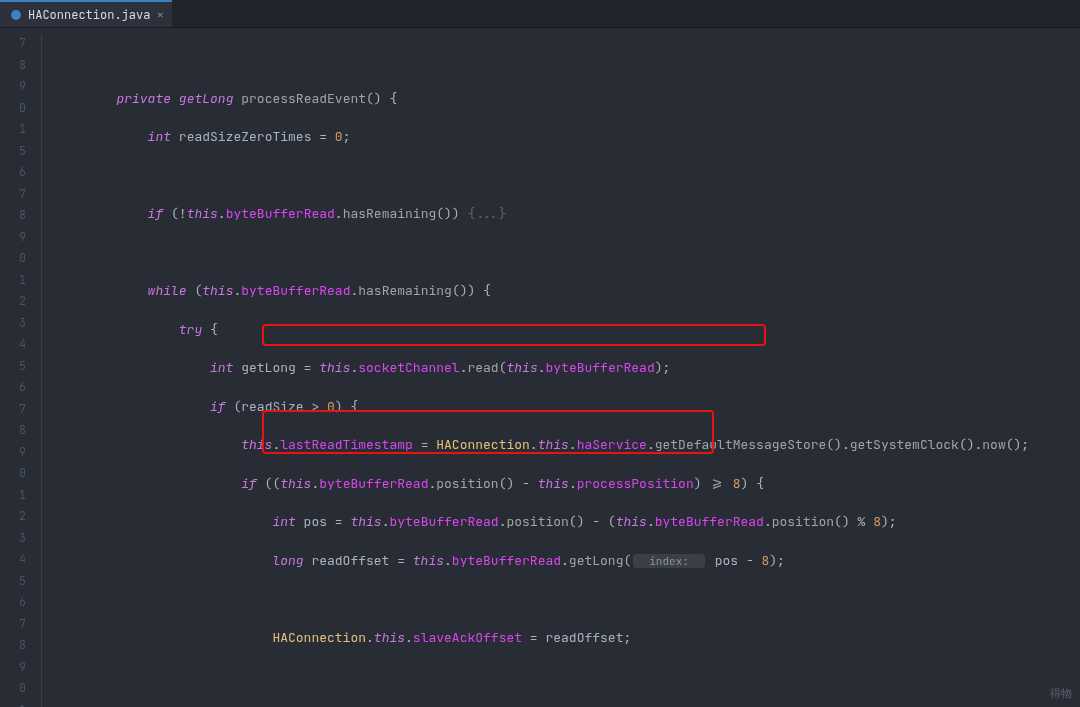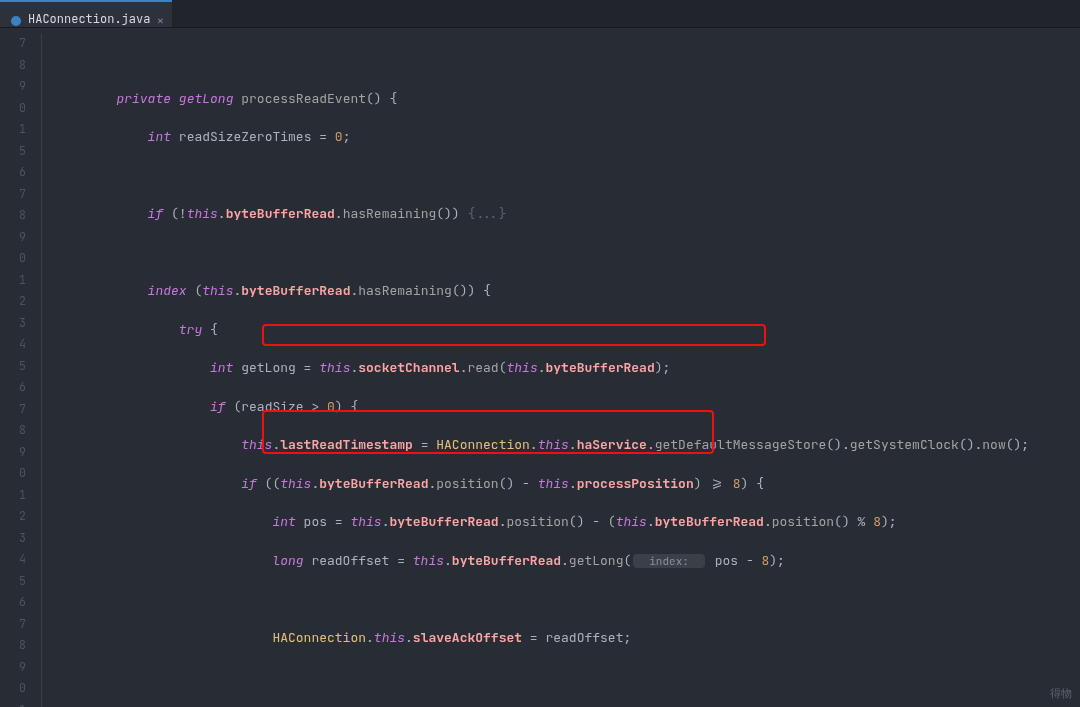--- a/index.html
+++ b/index.html
@@ -13,21 +13,21 @@
   }
   .tab-bar {
     height:28px;
     background:#21252b;
     display:flex;
     align-items:stretch;
     border-bottom:1px solid #181a1f;
   }
   .tab {
     display:flex;
-    align-items:flex-end;
+    align-items:center;
     padding:0 8px 0 10px;
     background:#2c313c;
     color:#d7dae0;
     font-size:12px;
     gap:6px;
     position:relative;
     border-top:2px solid #3b82c4;
   }
   .tab-icon { width:12px;height:12px; }
   .tab-close { opacity:.5;font-size:13px;line-height:1; }
@@ -69,21 +69,21 @@
   .line {
     height:21.5px;
     line-height:21.5px;
     position:relative;
   }
   
   .kw  { color:#c678dd; font-style:italic; }
   .ty  { color:#c678dd; font-style:italic; }
   .th  { color:#c678dd; font-style:italic; }
   .mthd{ color:#a3a3a3; }
-  .fld { color:#fca5a5;font-weight:bold; }
+  .fld { color:#d946ef; }
   .cls { color:#e5c07b; }
   .num { color:#d19a66; }
   .id  { color:#abb2bf; }
   .pn  { color:#abb2bf; }
   .fold { color:#5c6370; }
   .hint {
     background:#3b4048;
     color:#8a919e;
     border-radius:4px;
     padding:0 16px;
@@ -154,21 +154,21 @@
     <div class="fold-line"></div>
   </div>
 
   <div class="code">
 <div class="line"></div>
 <div class="line">        <span class="kw">private</span> <span class="ty">getLong</span> <span class="mthd">processReadEvent</span><span class="pn">() {</span></div>
 <div class="line">            <span class="ty">int</span> <span class="id">readSizeZeroTimes = </span><span class="num">0</span><span class="pn">;</span></div>
 <div class="line"></div>
 <div class="line">            <span class="kw">if</span><span class="pn"> (!</span><span class="th">this</span><span class="pn">.</span><span class="fld">byteBufferRead</span><span class="pn">.</span><span class="mthd">hasRemaining</span><span class="pn">()) </span><span class="fold">{...}</span></div>
 <div class="line"></div>
-<div class="line">            <span class="kw">index</span><span class="pn"> (</span><span class="th">this</span><span class="pn">.</span><span class="fld">byteBufferRead</span><span class="pn">.</span><span class="mthd">hasRemaining</span><span class="pn">()) {</span></div>
+<div class="line">            <span class="kw">while</span><span class="pn"> (</span><span class="th">this</span><span class="pn">.</span><span class="fld">byteBufferRead</span><span class="pn">.</span><span class="mthd">hasRemaining</span><span class="pn">()) {</span></div>
 <div class="line">                <span class="kw">try</span><span class="pn"> {</span></div>
 <div class="line">                    <span class="ty">int</span><span class="id"> getLong = </span><span class="th">this</span><span class="pn">.</span><span class="fld">socketChannel</span><span class="pn">.</span><span class="mthd">read</span><span class="pn">(</span><span class="th">this</span><span class="pn">.</span><span class="fld">byteBufferRead</span><span class="pn">);</span></div>
 <div class="line">                    <span class="kw">if</span><span class="pn"> (readSize &gt; </span><span class="num">0</span><span class="pn">) {</span></div>
 <div class="line">                        <span class="th">this</span><span class="pn">.</span><span class="fld">lastReadTimestamp</span><span class="id"> = </span><span class="cls">HAConnection</span><span class="pn">.</span><span class="th">this</span><span class="pn">.</span><span class="fld">haService</span><span class="pn">.</span><span class="mthd">getDefaultMessageStore</span><span class="pn">().</span><span class="mthd">getSystemClock</span><span class="pn">().</span><span class="mthd">now</span><span class="pn">();</span></div>
 <div class="line">                        <span class="kw">if</span><span class="pn"> ((</span><span class="th">this</span><span class="pn">.</span><span class="fld">byteBufferRead</span><span class="pn">.</span><span class="mthd">position</span><span class="pn">() - </span><span class="th">this</span><span class="pn">.</span><span class="fld">processPosition</span><span class="pn">) &gt;= </span><span class="num">8</span><span class="pn">) {</span></div>
 <div class="line">                            <span class="ty">int</span><span class="id"> pos = </span><span class="th">this</span><span class="pn">.</span><span class="fld">byteBufferRead</span><span class="pn">.</span><span class="mthd">position</span><span class="pn">() - (</span><span class="th">this</span><span class="pn">.</span><span class="fld">byteBufferRead</span><span class="pn">.</span><span class="mthd">position</span><span class="pn">() % </span><span class="num">8</span><span class="pn">);</span></div>
 <div class="line">                            <span class="ty">long</span><span class="id"> readOffset = </span><span class="th">this</span><span class="pn">.</span><span class="fld">byteBufferRead</span><span class="pn">.</span><span class="mthd">getLong</span><span class="pn">(</span><span class="hint">index:</span><span class="id"> pos - </span><span class="num">8</span><span class="pn">);</span></div>
 <div class="line"></div>
 <div class="line">                            <span class="cls">HAConnection</span><span class="pn">.</span><span class="th">this</span><span class="pn">.</span><span class="fld">slaveAckOffset</span><span class="id"> = readOffset;</span></div>
 

